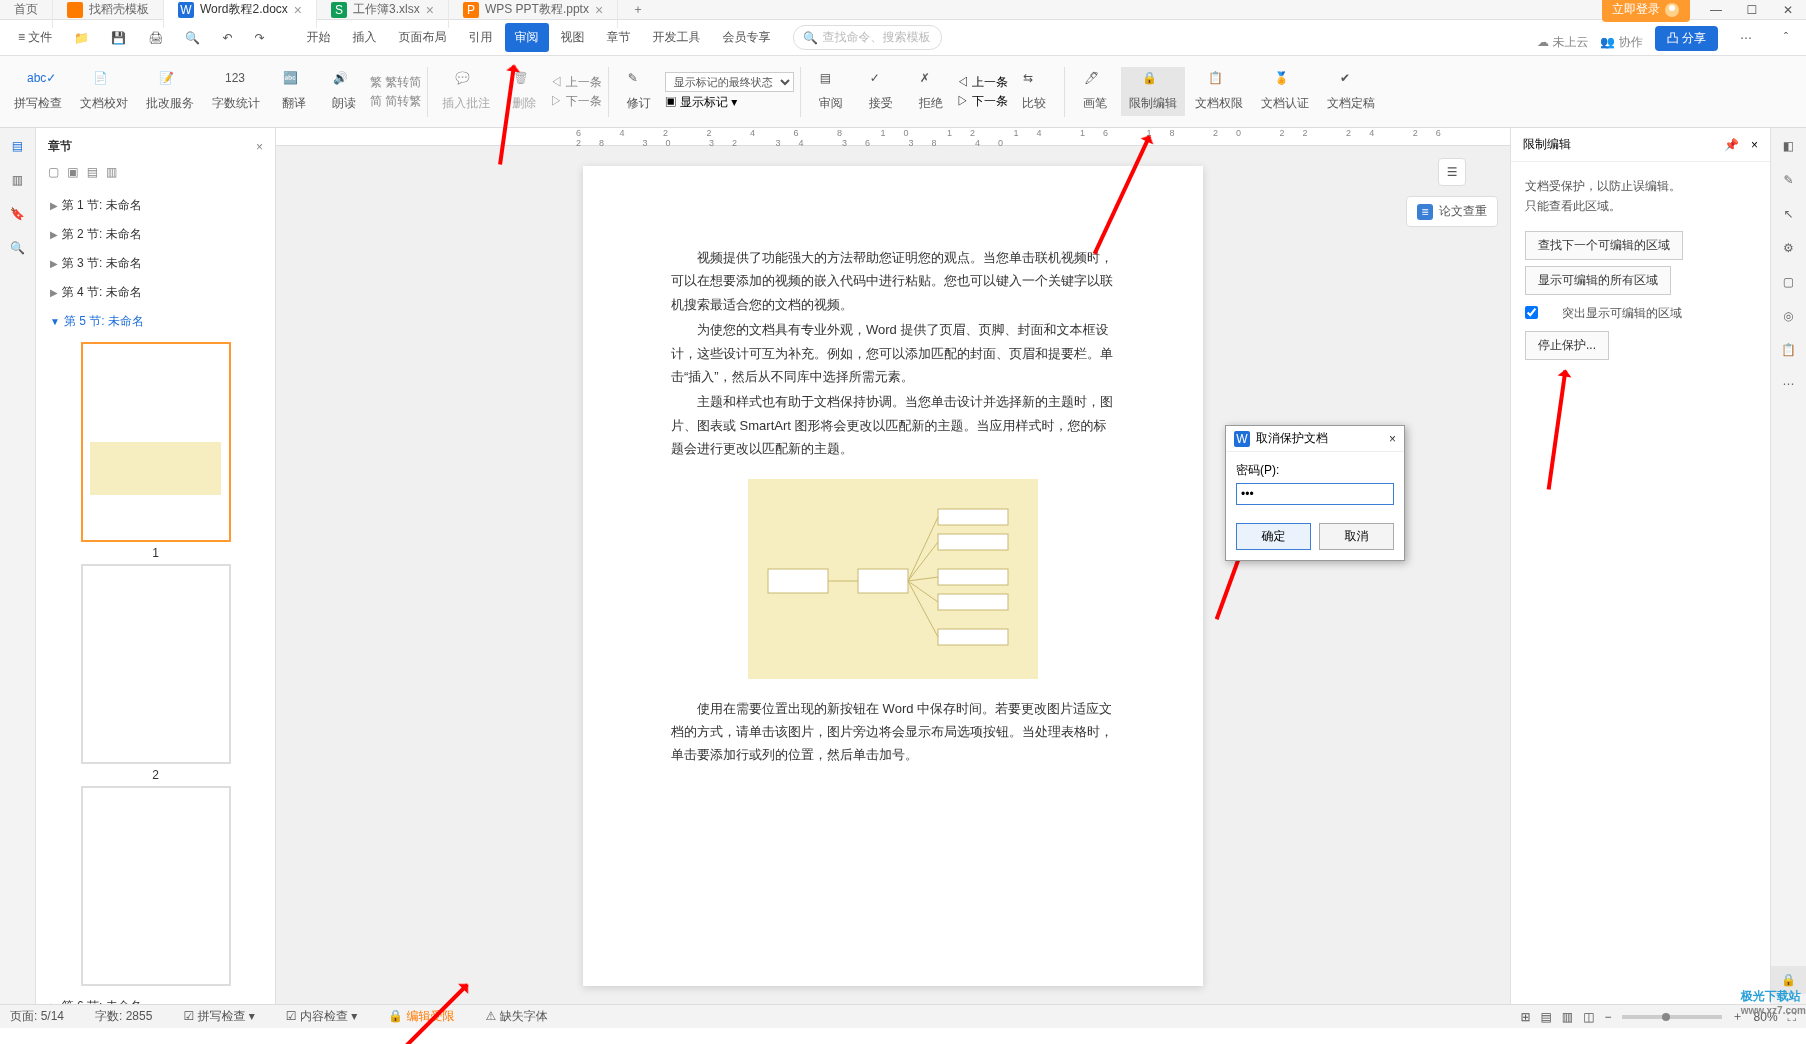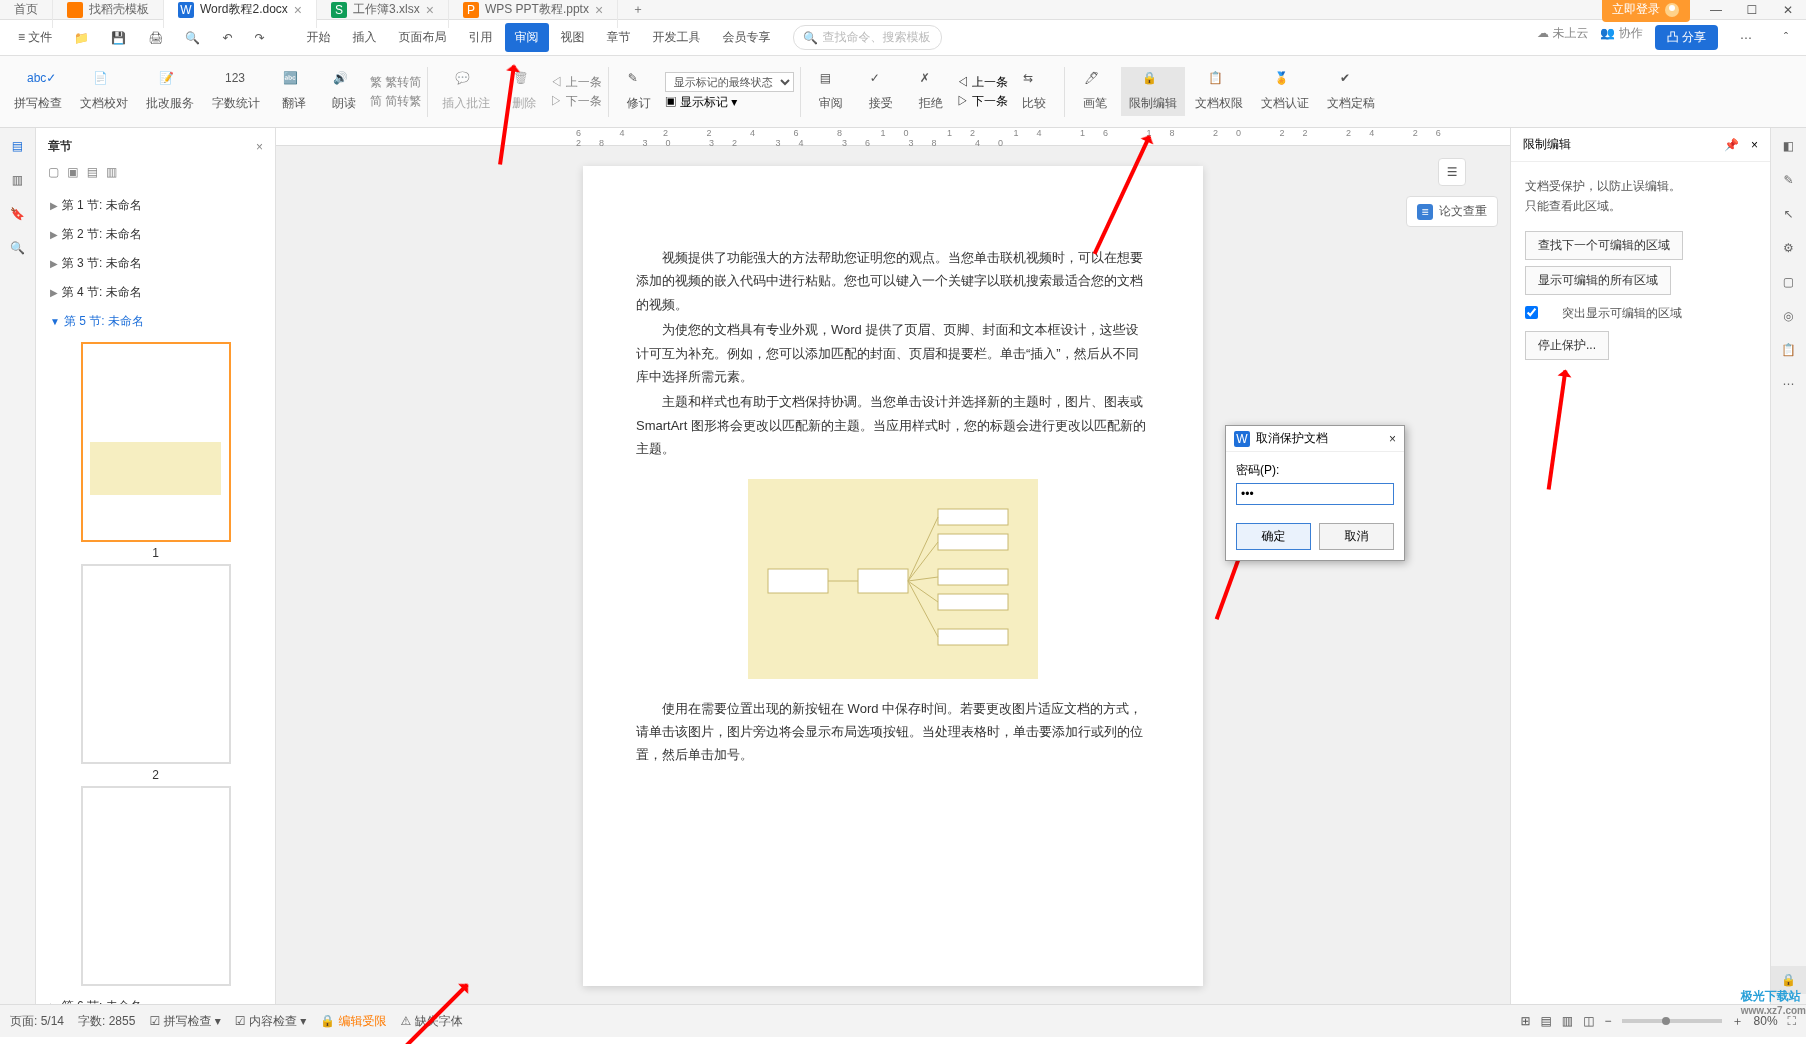--- a/index.html
+++ b/index.html
@@ -35,31 +35,31 @@
 .nav-item{padding:6px 4px;color:#333;display:flex;align-items:center;gap:4px;}
 .nav-item .tri{color:#888;font-size:10px;}
 .nav-item.sel{color:#1e6fd9;}
 .thumbs{display:flex;flex-direction:column;align-items:center;gap:4px;margin:6px 0;}
 .thumb{width:150px;height:200px;border:2px solid #ddd;background:#fff;display:flex;align-items:center;justify-content:center;color:#bbb;font-size:10px;}
 .thumb.sel{border-color:#ff9a2e;}
 .thumb-label{color:#333;}
 .editor{flex:1;background:#f0f0f0;position:relative;display:flex;flex-direction:column;}
 .ruler{height:18px;background:#fff;border-bottom:1px solid #ddd;font-size:9px;color:#888;padding-left:300px;letter-spacing:18px;}
 .page-wrap{flex:1;overflow:auto;position:relative;padding:20px 0;}
-.page{width:620px;min-height:820px;background:#fff;margin:0 auto;box-shadow:0 2px 8px rgba(0,0,0,.15);padding:80px 53px;position:relative;}
+.page{width:620px;min-height:820px;background:#fff;margin:0 auto;box-shadow:0 2px 8px rgba(0,0,0,.15);padding:80px 88px;position:relative;}
 .para{text-indent:2em;line-height:1.8;color:#333;font-size:13px;margin-bottom:2px;}
 .diag{width:290px;height:200px;background:#f6eec1;margin:18px auto;position:relative;}
 .rightrail{width:36px;background:#f3f3f3;border-left:1px solid #e0e0e0;display:flex;flex-direction:column;align-items:center;padding-top:8px;gap:14px;}
 .rightrail div{width:20px;height:20px;color:#666;display:flex;align-items:center;justify-content:center;}
 .taskpane{width:260px;border-left:1px solid #e0e0e0;display:flex;flex-direction:column;background:#fff;}
 .task-head{display:flex;align-items:center;justify-content:space-between;padding:8px 12px;border-bottom:1px solid #eee;}
 .task-body{padding:14px;color:#555;line-height:1.7;}
 .task-btn{display:block;border:1px solid #ccc;padding:5px 12px;margin:6px 0;color:#333;background:#fafafa;text-align:left;}
 .chk{display:flex;align-items:center;gap:24px;margin:8px 0;}
-.statusbar{height:24px;display:flex;align-items:center;background:#f3f3f3;border-top:1px solid #ddd;padding:16px 10px;gap:14px;color:#555;font-size:11px;}
+.statusbar{height:24px;display:flex;align-items:center;background:#f3f3f3;border-top:1px solid #ddd;padding:7px 10px;gap:31px;color:#555;font-size:11px;}
 .statusbar .warn{color:#ff7b00;}
 .statusbar .right{margin-left:auto;display:flex;align-items:center;gap:10px;}
 .zoom-slider{width:100px;height:4px;background:#ccc;position:relative;}
 .zoom-slider::after{content:"";width:8px;height:8px;background:#888;border-radius:50%;position:absolute;left:40%;top:-2px;}
 .dialog{position:absolute;left:1225px;top:425px;width:180px;background:#fff;border:1px solid #999;box-shadow:2px 2px 8px rgba(0,0,0,.3);z-index:100;}
 .dlg-title{display:flex;align-items:center;padding:4px 8px;background:#fff;border-bottom:1px solid #eee;gap:6px;}
 .dlg-title .x{margin-left:auto;color:#333;}
 .dlg-body{padding:10px;}
 .dlg-body input{width:100%;border:1px solid #3a7fd5;padding:3px 4px;margin-top:4px;}
 .dlg-btns{display:flex;gap:8px;padding:8px 10px 10px;}
@@ -140,21 +140,21 @@
   <div class="mbtn">引用</div>
   <div class="mbtn active">审阅</div>
   <div class="mbtn">视图</div>
   <div class="mbtn">章节</div>
   <div class="mbtn">开发工具</div>
   <div class="mbtn">会员专享</div>
   <div class="search">
     <span>🔍</span>
     <span style="color:#bbb;">查找命令、搜索模板</span>
   </div>
-  <div style="margin-left:auto;display:flex;align-items:flex-start;gap:12px;">
+  <div style="margin-left:auto;display:flex;align-items:flex-end;gap:12px;">
     <span style="color:#888;">☁ <span>未上云</span></span>
     <span style="color:#888;">👥 <span>协作</span></span>
     <span class="share-btn">凸 <span>分享</span></span>
     <span class="mbtn">⋯</span>
     <span class="mbtn">ˆ</span>
   </div>
 </div>
 
 <div class="ribbon">
   <div class="ritem">

